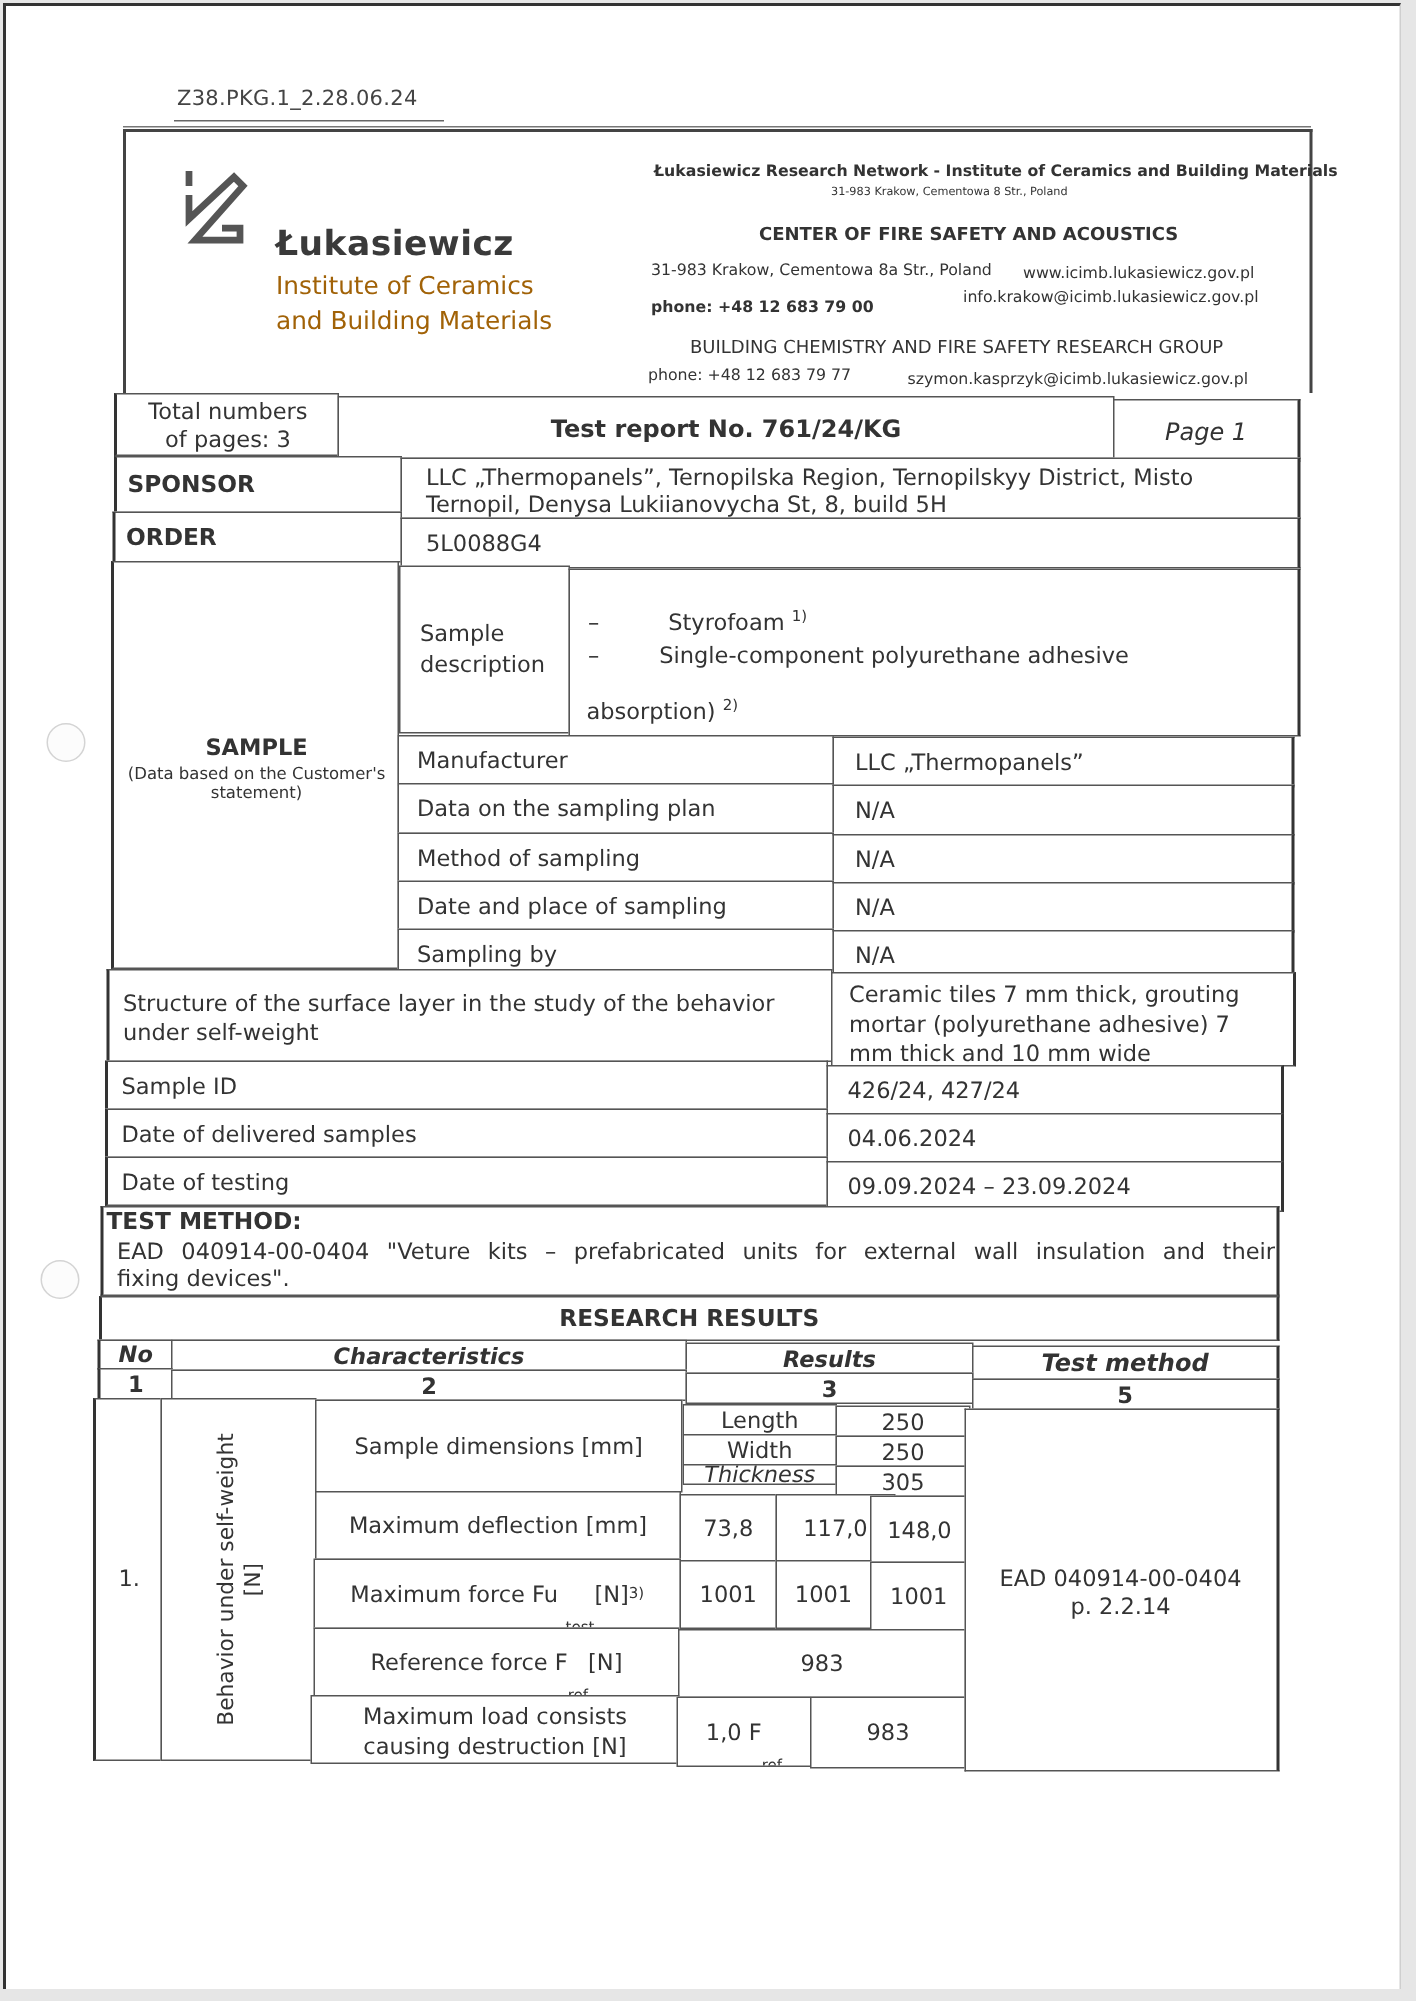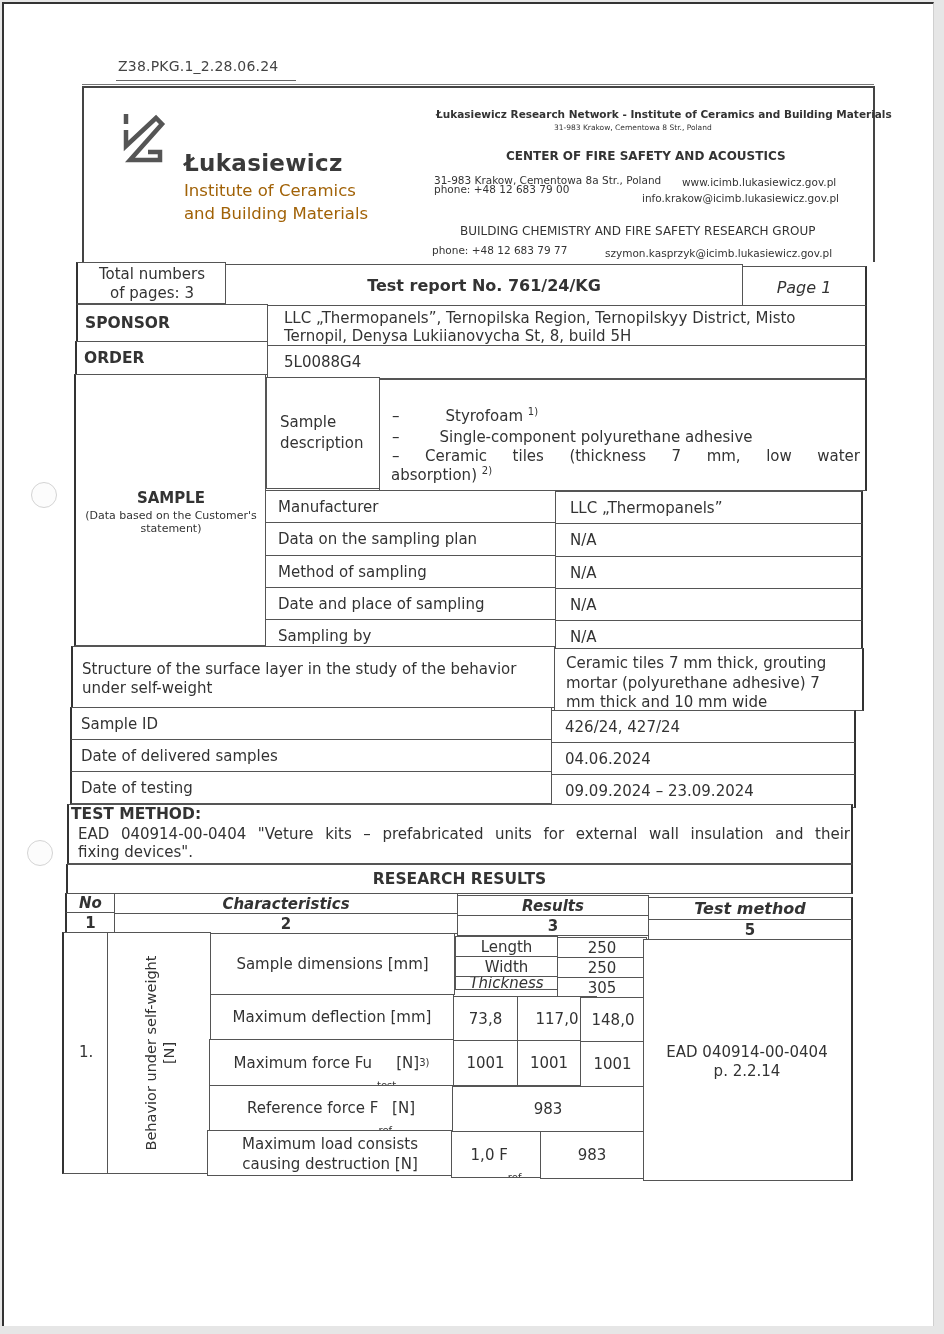--- a/index.html
+++ b/index.html
@@ -65,21 +65,21 @@
 </svg>
 <div class="brand-name">Łukasiewicz</div>
 <div class="brand-sub" style="top:181px;">Institute of Ceramics</div>
 <div class="brand-sub" style="top:204px;">and Building Materials</div>
 
 <div class="hdr-line t-bold" style="left:436px; top:108px; font-size:10.5px;">Łukasiewicz Research Network - Institute of Ceramics and Building Materials</div>
 <div class="hdr-line" style="left:554px; top:123px; font-size:7.5px;">31-983 Krakow, Cementowa 8 Str., Poland</div>
 <div class="hdr-line t-bold" style="left:506px; top:149px; font-size:12px;">CENTER OF FIRE SAFETY AND ACOUSTICS</div>
 <div class="hdr-line" style="left:434px; top:174px; font-size:10.5px;">31-983 Krakow, Cementowa 8a Str., Poland</div>
 <div class="hdr-line" style="left:682px; top:176px; font-size:10.5px;">www.icimb.lukasiewicz.gov.pl</div>
-<div class="hdr-line" style="left:434px; top:183px; font-size:10.5px;">phone: +48 12 683 79 00</div>
+<div class="hdr-line" style="left:434px; top:199px; font-size:10.5px;font-weight:bold;">phone: +48 12 683 79 00</div>
 <div class="hdr-line" style="left:642px; top:192px; font-size:10.5px;">info.krakow@icimb.lukasiewicz.gov.pl</div>
 <div class="hdr-line" style="left:460px; top:224px; font-size:12px;">BUILDING CHEMISTRY AND FIRE SAFETY RESEARCH GROUP</div>
 <div class="hdr-line" style="left:432px; top:244px; font-size:10.5px;">phone: +48 12 683 79 77</div>
 <div class="hdr-line" style="left:605px; top:247px; font-size:10.5px;">szymon.kasprzyk@icimb.lukasiewicz.gov.pl</div>
 
 <div class="cell thick-left" style="left:76px; top:262px; width:150px; height:42px;">
   <div class="cell-text center" style="left:0; width:148px; top:2px;">Total numbers</div>
   <div class="cell-text center" style="left:0; width:148px; top:21px;">of pages: 3</div>
 </div>
 <div class="cell vc-center bold" style="left:225px; top:264px; width:518px; height:42px; font-size:16px;">Test report No. 761/24/KG</div>
@@ -102,23 +102,20 @@
 <div class="cell" style="left:266px; top:377px; width:114px; height:112px;">
   <div class="cell-text" style="left:13px; top:35px;">Sample</div>
   <div class="cell-text" style="left:13px; top:56px;">description</div>
 </div>
 <div class="cell thick-right" style="left:379px; top:379px; width:488px; height:112px;">
   <div class="cell-text" style="left:12px; top:26px;">
     <span>–</span><span class="dash"></span><span>Styrofoam</span> <span class="sup">1)</span>
   </div>
   <div class="cell-text" style="left:12px; top:48px;">
     <span>–</span><span class="dash" style="width:40px;"></span><span>Single-component polyurethane adhesive</span>
-  </div>
-  <div class="cell-text" style="left:12px; top:67px; width:468px; text-align:justify; text-align-last:justify; word-spacing:14px;">
-    <span>–</span> <span>Ceramic tiles (thickness 7 mm, low water</span>
   </div>
   <div class="cell-text" style="left:11px; top:85px;">
     <span>absorption)</span> <span class="sup">2)</span>
   </div>
 </div>
 
 <div id="sample-fields">
     <div class="cell vcenter" style="left: 265px; top: 490px; width: 291px; height: 34px; padding-left: 12px;">Manufacturer</div>
     <div class="cell vcenter thick-right" style="left: 555px; top: 491px; width: 308px; height: 34px; padding-left: 14px;">LLC „Thermopanels”</div>
     <div class="cell vcenter" style="left: 265px; top: 522px; width: 291px; height: 34px; padding-left: 12px;">Data on the sampling plan</div>

